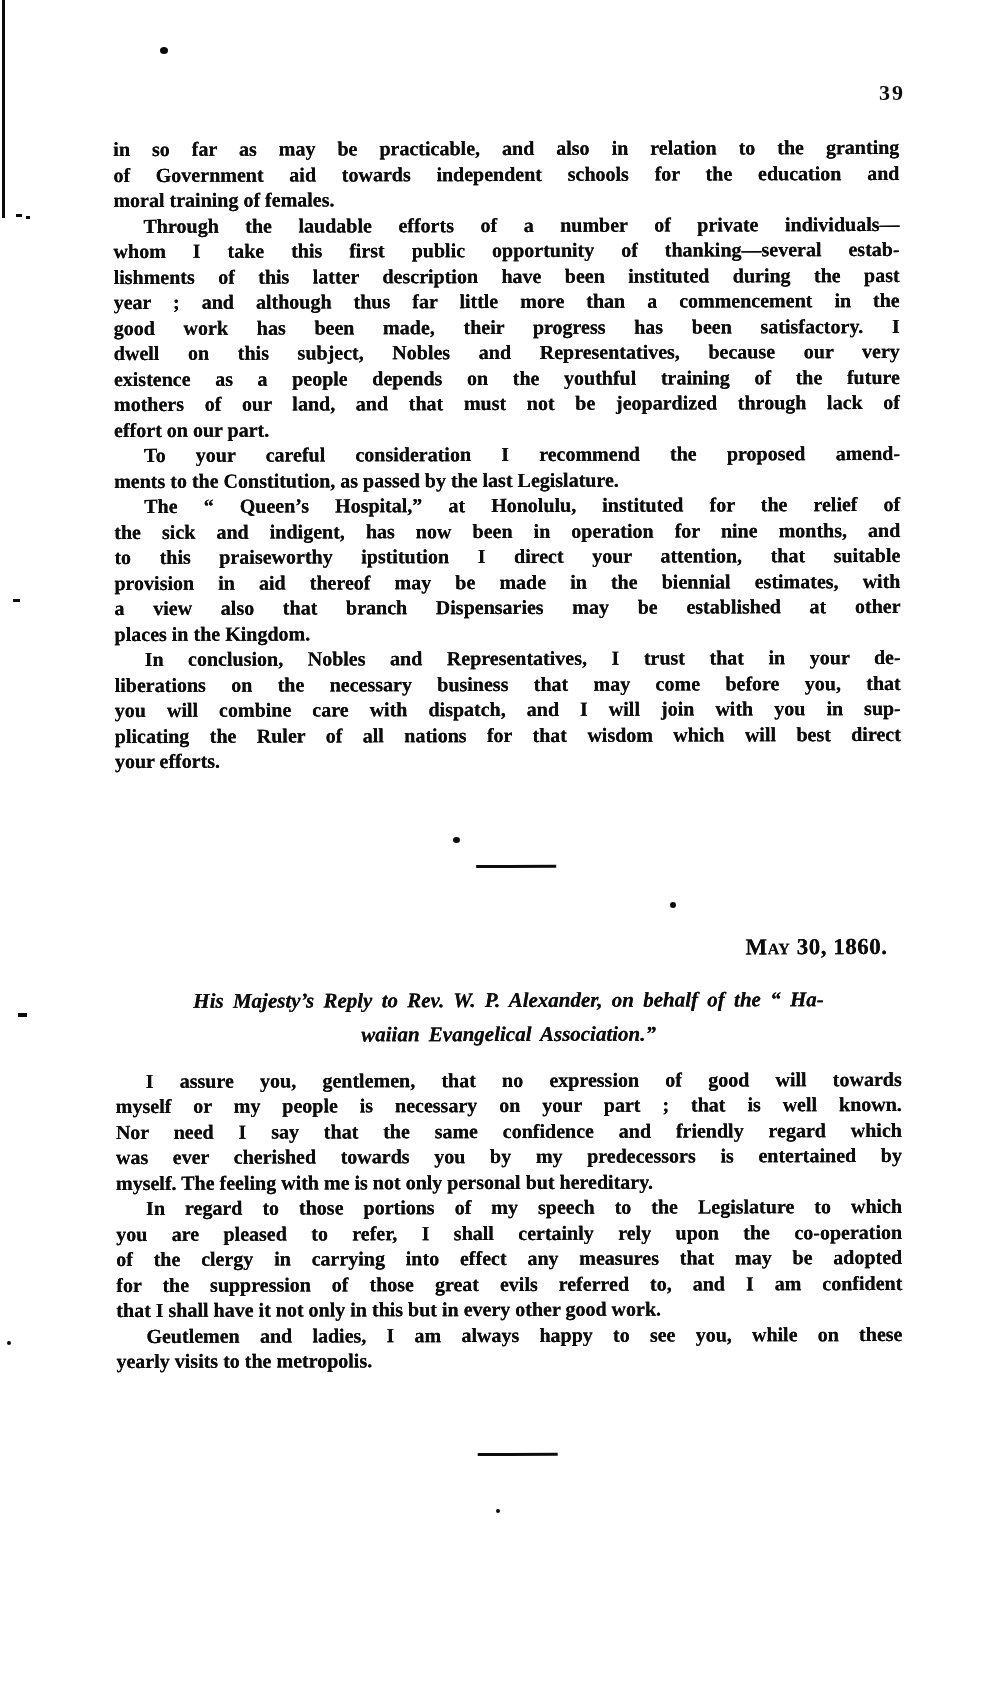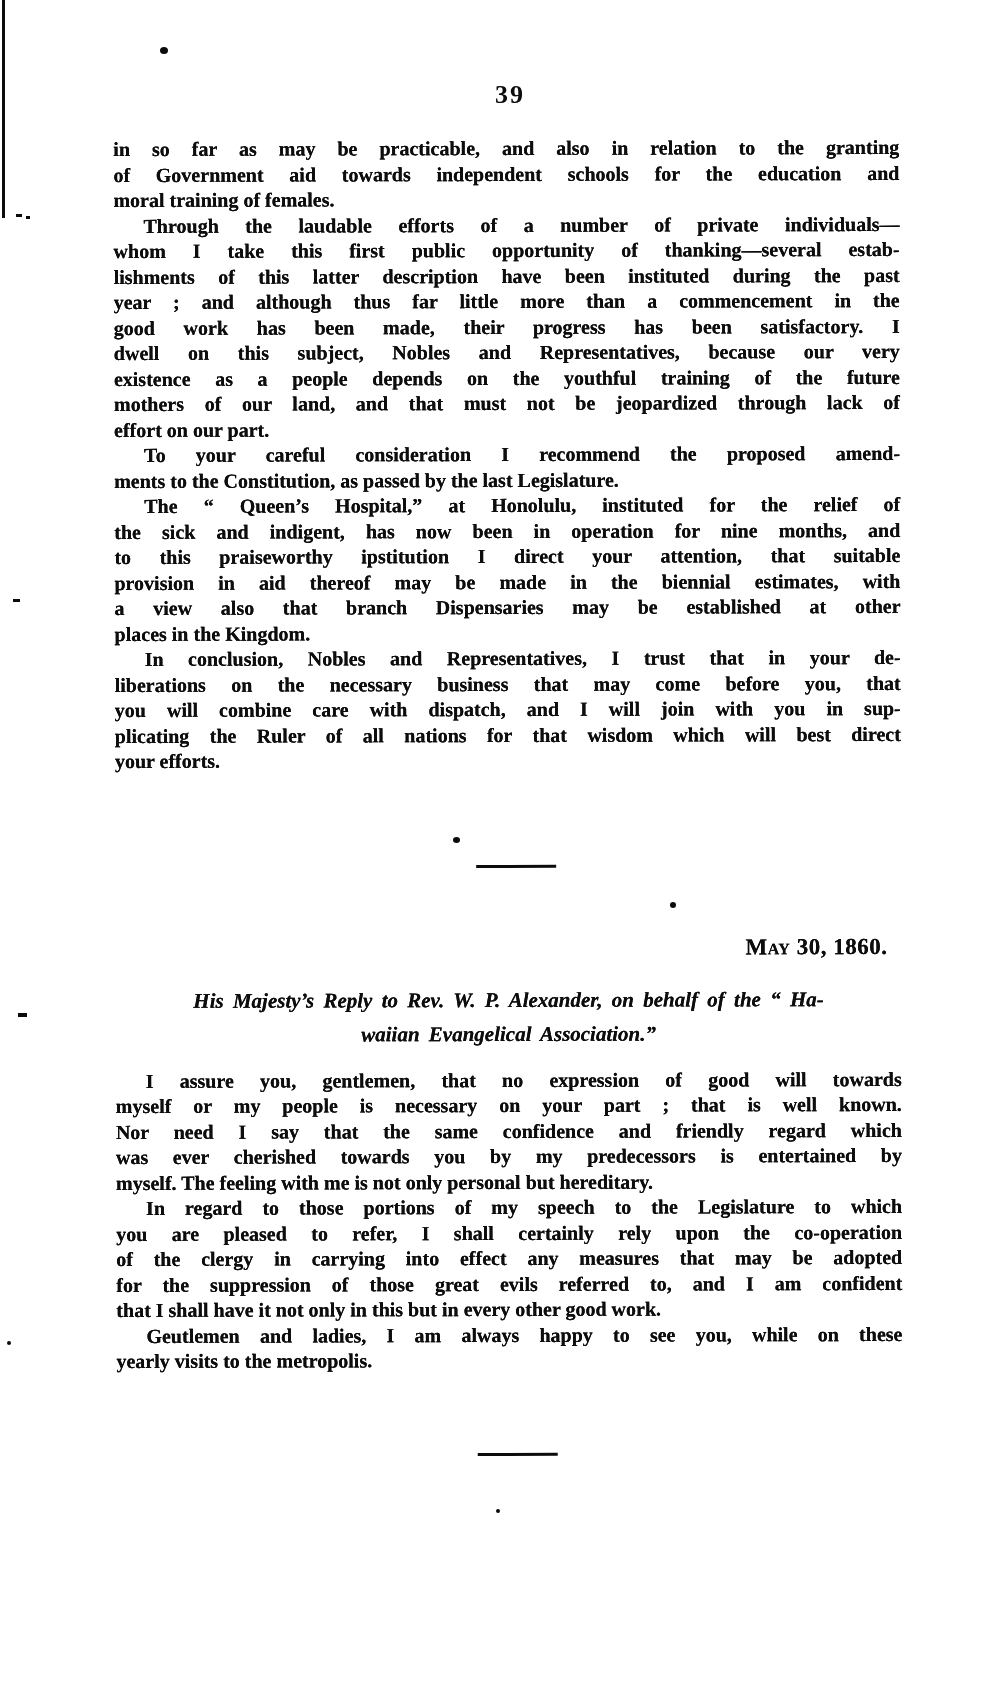--- a/index.html
+++ b/index.html
@@ -6,21 +6,21 @@
   .page{
     position:relative;
     width:1000px;height:1687px;
     background:#ffffff;
     overflow:hidden;
     font-family:"Liberation Serif","DejaVu Serif",serif;
     color:#0d0d0d;
   }
   .pagenum{
     position:absolute;left:115px;top:80px;width:790px;
-    text-align:center;font-size:26px;font-weight:700;letter-spacing:2px;
+    text-align:right;font-size:22px;font-weight:700;letter-spacing:2px;
   }
   .textcol{
     position:absolute;left:115px;top:136px;width:786px;
     font-size:20px;font-weight:700;line-height:25.5px;
     transform:rotate(-0.15deg);
     text-shadow:0 0 0.5px #111;
   }
   .para{margin:0;}
   .line{text-align:justify;text-align-last:justify;}
   .line.final{text-align:justify;text-align-last:left;}

